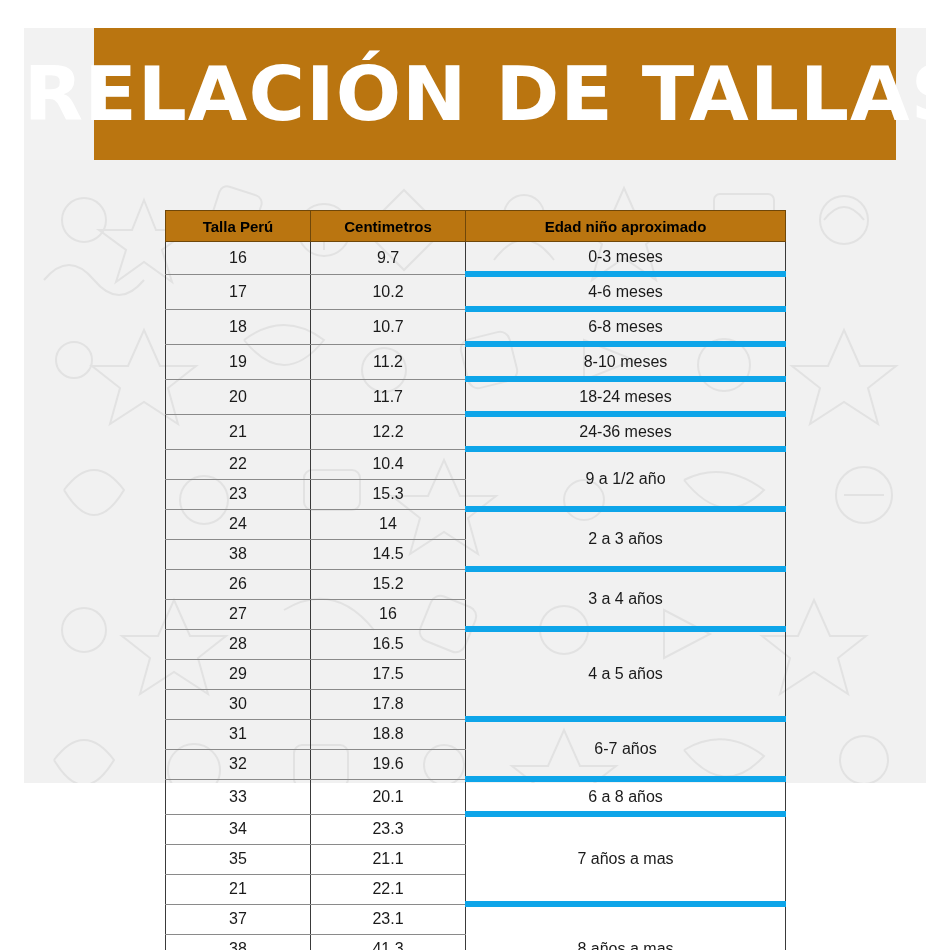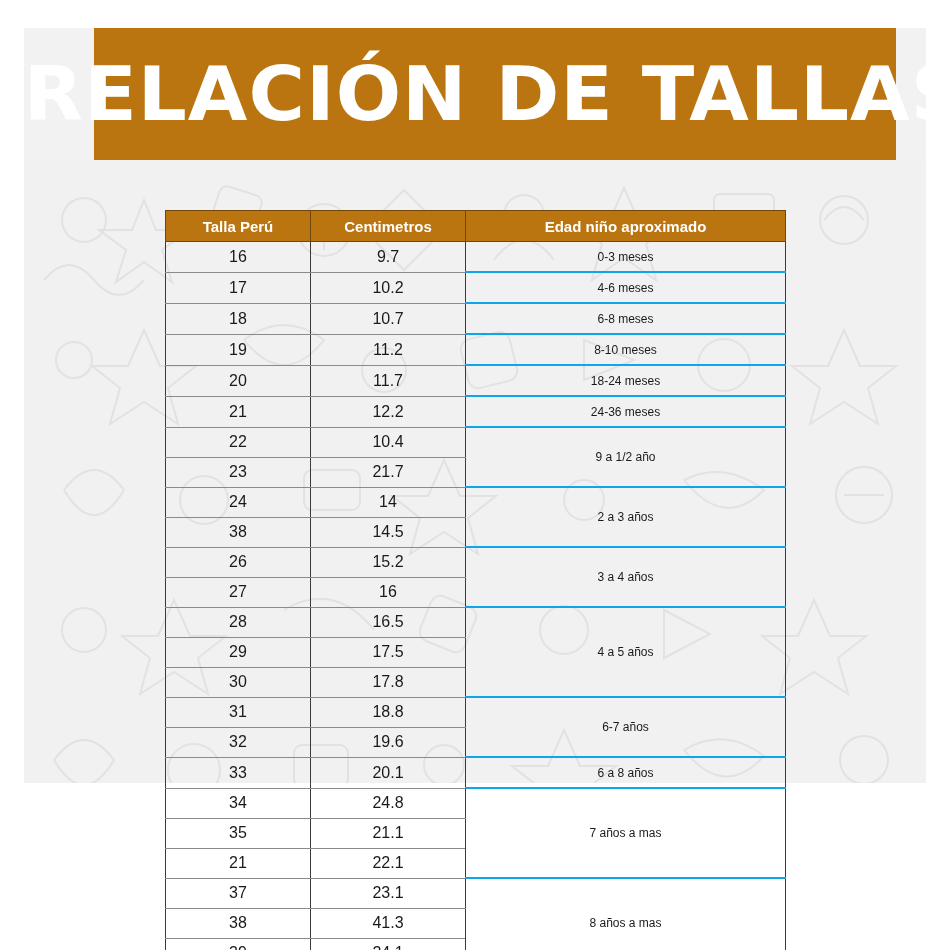--- a/index.html
+++ b/index.html
@@ -97,21 +97,21 @@
 
   table.sizes {
     border-collapse: collapse;
     width: 100%;
     background: transparent;
     table-layout: fixed;
   }
 
   table.sizes th {
     background: #ba7510;
-    color: #ffffff;
+    color: #000000;
     font-size: 15px;
     font-weight: bold;
     height: 30px;
     padding: 0;
     text-align: center;
     border: 1px solid #6f4709;
   }
 
   table.sizes td {
     font-size: 16px;
@@ -121,22 +121,22 @@
     padding: 0;
     border-left: 1px solid #3a3a3a;
     border-right: 1px solid #3a3a3a;
     border-top: 1px solid #8a8a8a;
     border-bottom: 1px solid #8a8a8a;
     background: transparent;
   }
 
   table.sizes td.age {
     border-top: 1px solid #3a3a3a;
-    border-bottom: 2px solid #0ea5e9;
-    font-size: 12px;
+    border-bottom: 6px solid #0ea5e9;
+    font-size: 16px;
   }
 
   col.c1 { width: 145px; }
   col.c2 { width: 155px; }
   col.c3 { width: 320px; }
 </style>
 </head>
 <body>
 
 <div class="poster">
@@ -252,21 +252,21 @@
             <td>12.2</td>
             <td class="age">24-36 meses</td>
           </tr>
           <tr>
             <td>22</td>
             <td>10.4</td>
             <td class="age" rowspan="2">9 a 1/2 año</td>
           </tr>
           <tr>
             <td>23</td>
-            <td>21.7</td>
+            <td>15.3</td>
           </tr>
           <tr>
             <td>24</td>
             <td>14</td>
             <td class="age" rowspan="2">2 a 3 años</td>
           </tr>
           <tr>
             <td>38</td>
             <td>14.5</td>
           </tr>
@@ -301,21 +301,21 @@
             <td>32</td>
             <td>19.6</td>
           </tr>
           <tr>
             <td>33</td>
             <td>20.1</td>
             <td class="age">6 a 8 años</td>
           </tr>
           <tr>
             <td>34</td>
-            <td>24.8</td>
+            <td>23.3</td>
             <td class="age" rowspan="3">7 años a mas</td>
           </tr>
           <tr>
             <td>35</td>
             <td>21.1</td>
           </tr>
           <tr>
             <td>21</td>
             <td>22.1</td>
           </tr>

